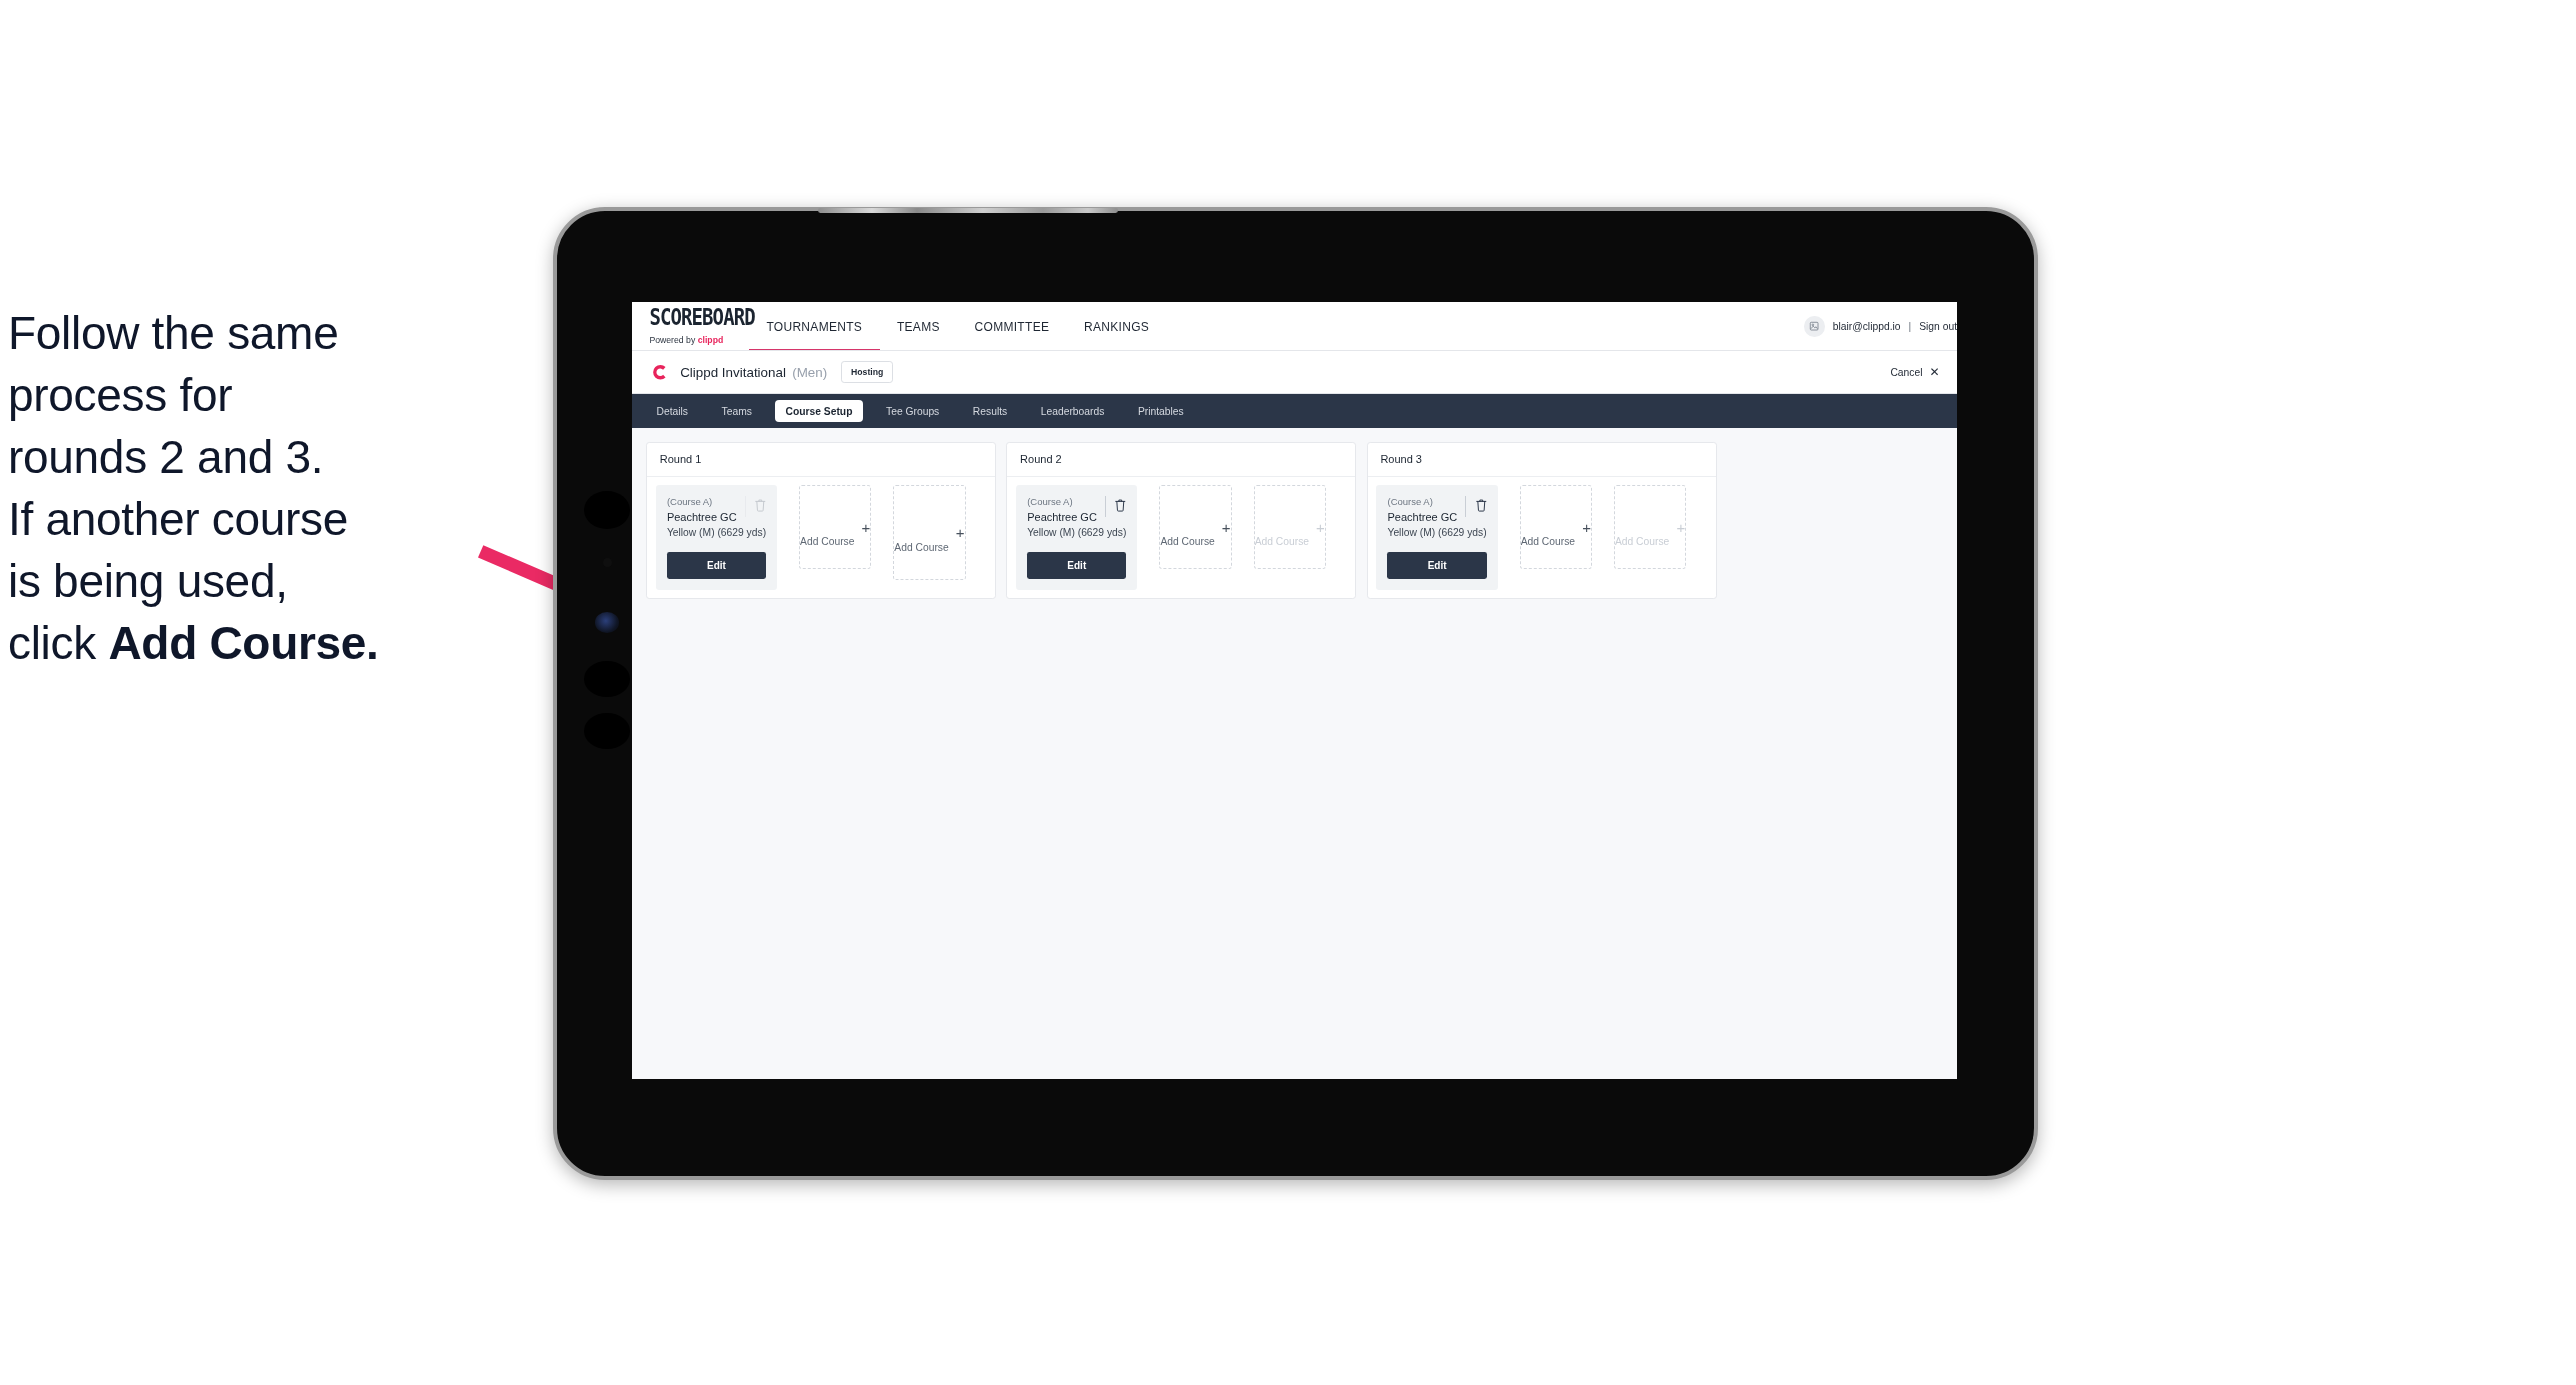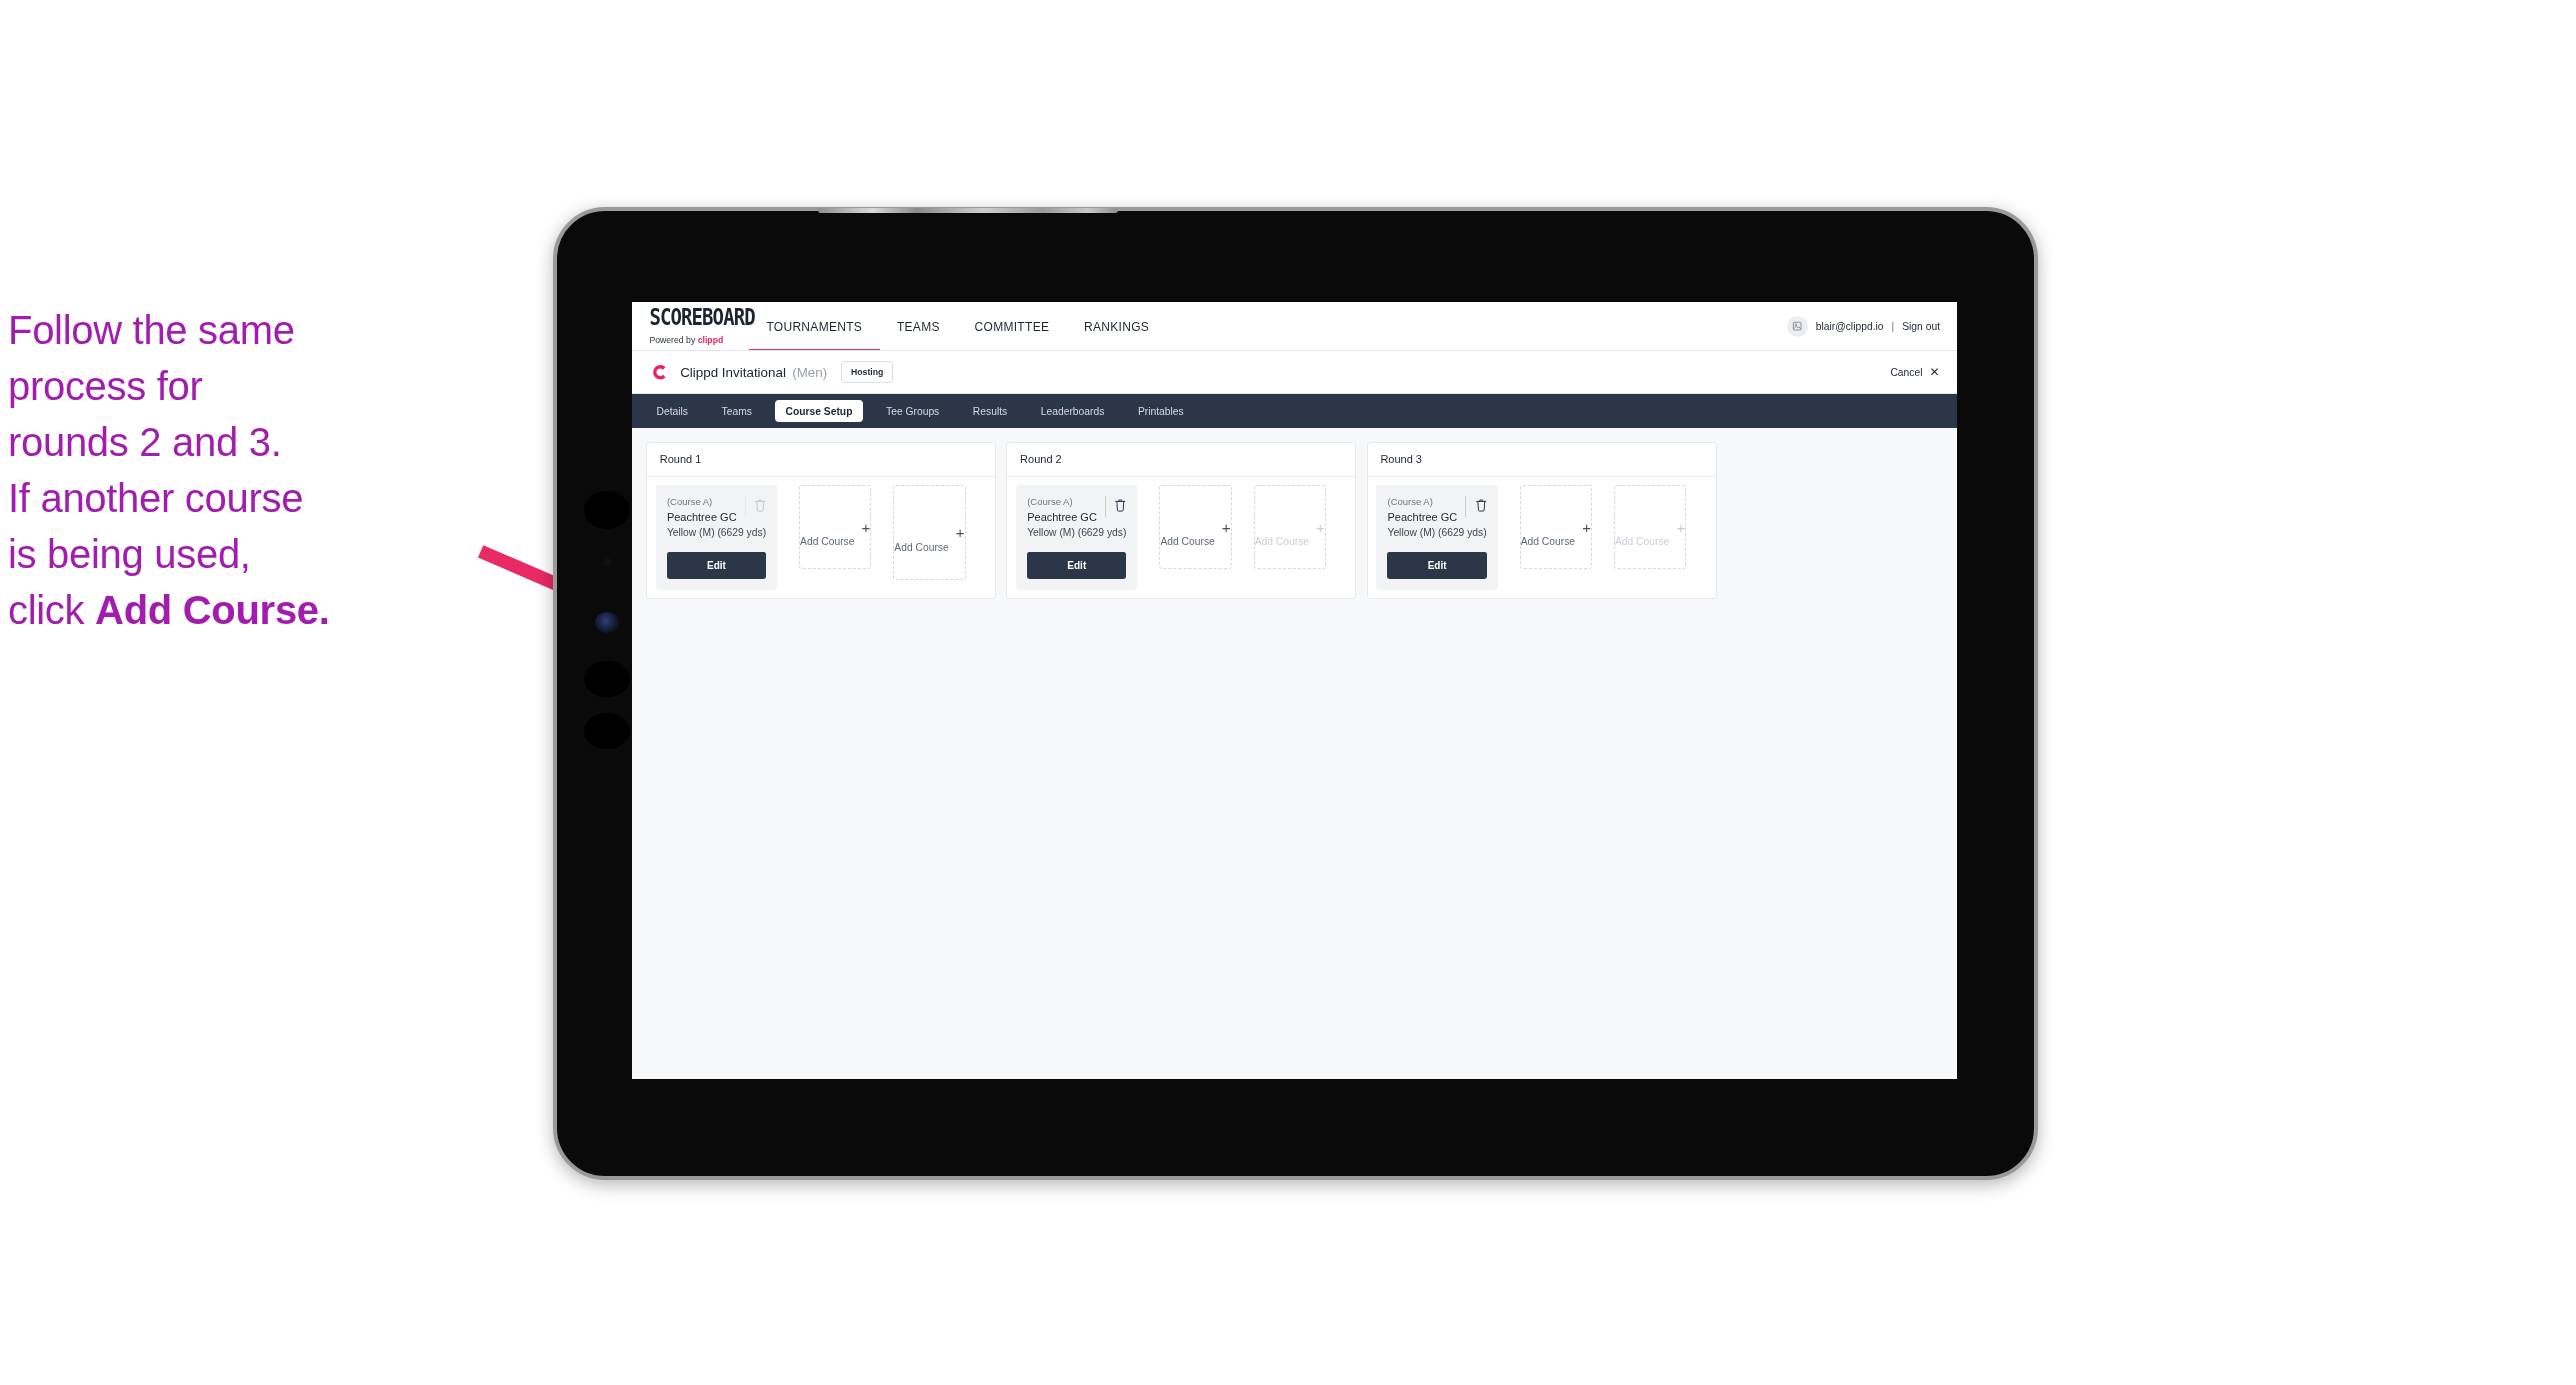--- a/index.html
+++ b/index.html
@@ -5,21 +5,21 @@
   html,body{margin:0;padding:0;}
   body{
     width:2576px;height:1386px;background:#ffffff;
     font-family:"Liberation Sans","DejaVu Sans",sans-serif;
     overflow:hidden;position:relative;
   }
 
   
   #annotation{
     position:absolute;left:8px;top:310px;width:505px;
-    font-size:40px;line-height:1.00;color:#a21caf;letter-spacing:-0.3px;
+    font-size:46px;line-height:1.00;color:#0f172a;letter-spacing:-0.3px;
   }
   #annotation .ln{display:block;margin-bottom:16px;white-space:nowrap;}
   #annotation .bold{font-weight:bold;}
 
   
   #arrow-svg{position:absolute;left:474px;top:545px;width:332px;height:142px;}
 
   
   #device{
     position:absolute;left:553px;top:207px;width:1485px;height:973px;
@@ -45,21 +45,21 @@
 
   
   .topbar{height:49px;background:#ffffff;display:flex;align-items:stretch;position:relative;}
   .brand{width:117px;display:flex;flex-direction:column;justify-content:center;padding-left:17.4px;box-sizing:border-box;}
   .brand-main{font-family:"DejaVu Sans Mono","Liberation Mono",monospace;font-weight:bold;font-size:19px;letter-spacing:-0.9px;color:#1b2430;line-height:1;transform:scaleY(1.18);transform-origin:left center;}
   .brand-sub{font-size:8.7px;color:#2c3440;margin-top:7.1px;}
   .brand-sub .pink{color:#e8245c;font-weight:bold;}
   .navitems{display:flex;align-items:stretch;}
   .navitem{display:flex;align-items:center;padding:0 17.4px;font-size:12px;color:#1f2733;letter-spacing:0.3px;position:relative;cursor:pointer;}
   .navitem.active:after{content:"";position:absolute;left:0;right:0;bottom:0;height:2.4px;background:#d6356a;}
-  .topbar-right{margin-left:auto;display:flex;align-items:center;padding-right:17px;gap:8px;}
+  .topbar-right{margin-left:auto;display:flex;align-items:center;padding-right:0;gap:8px;}
   .avatar{width:20.5px;height:20.5px;border-radius:50%;background:#eceef1;display:flex;align-items:center;justify-content:center;}
   .avatar svg{width:10.3px;height:10.3px;}
   .user-email{font-size:10.3px;color:#1f2733;}
   .sep{font-size:10.3px;color:#6a727d;}
   .signout{font-size:10.3px;color:#1f2733;cursor:pointer;}
   .topbar-divider{position:absolute;left:0;right:0;bottom:0;height:0.8px;background:#e4e6ea;}
 
   
   .tourbar{height:43px;background:#fff;display:flex;align-items:center;padding:0 17.4px;border-bottom:0.8px solid #e4e6ea;box-sizing:border-box;}
   .clogo{width:20.5px;height:20.5px;margin-right:10.3px;display:flex;align-items:center;justify-content:center;}

